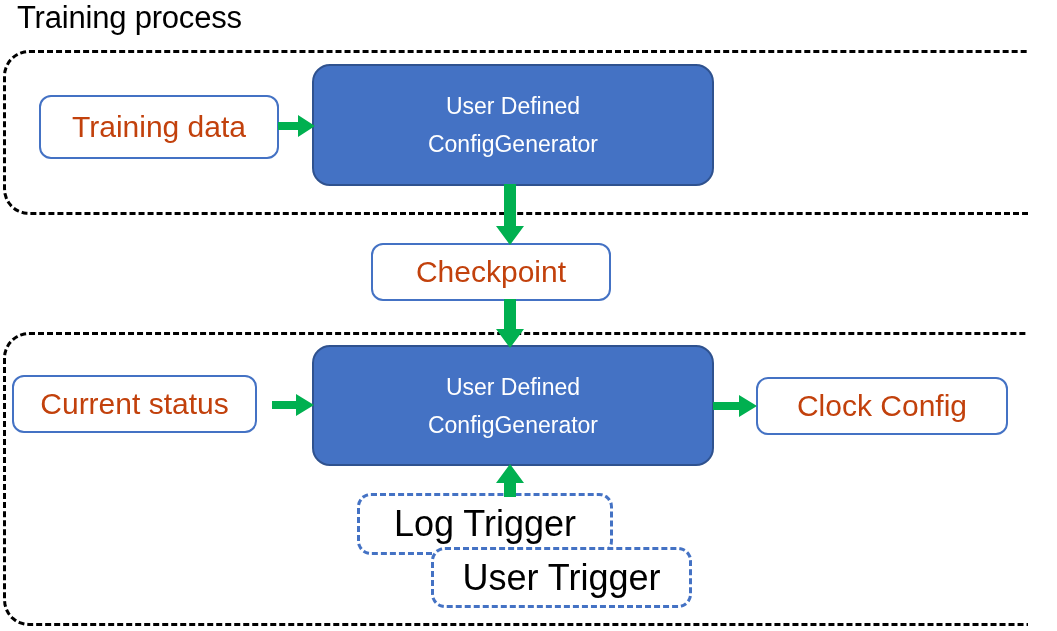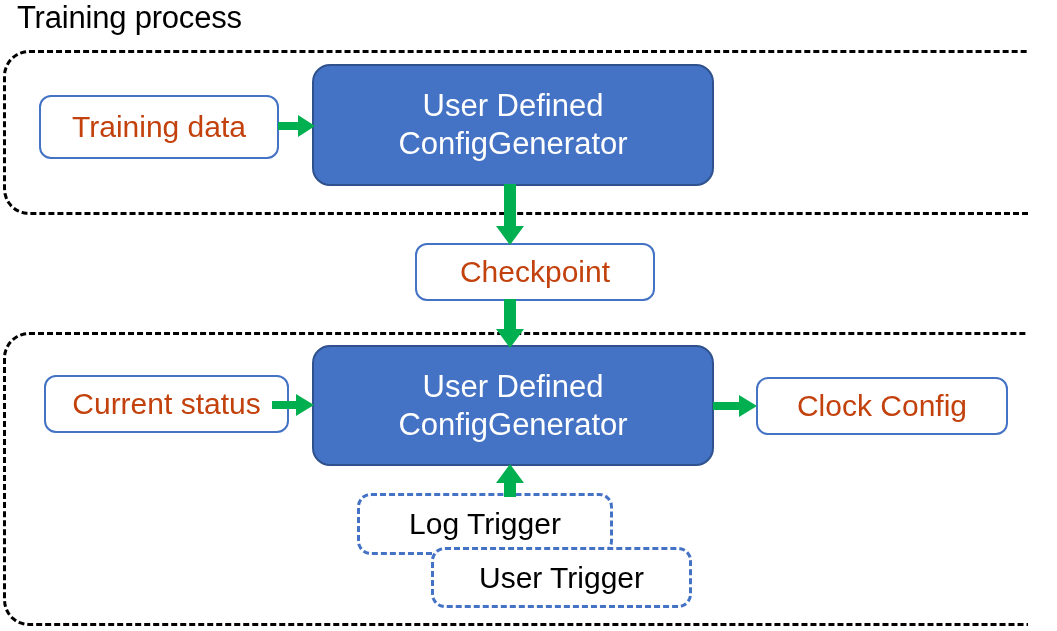--- a/index.html
+++ b/index.html
@@ -61,55 +61,55 @@
     border-radius: 12px;
     display: flex;
     align-items: center;
     justify-content: center;
     color: #c2410c;
     font-size: 30px;
     line-height: 34px;
     white-space: nowrap;
   }
   #box-training-data { left: 39px;  top: 95px;  width: 240px; height: 64px; }
-  #box-checkpoint    { left: 415px; top: 243px; width: 240px; height: 58px; }
-  #box-current-status{ left: 44px;  top: 375px; width: 245px; height: 58px; }
+  #box-checkpoint    { left: 371px; top: 243px; width: 240px; height: 58px; }
+  #box-current-status{ left: 12px;  top: 375px; width: 245px; height: 58px; }
   #box-output-config { left: 756px; top: 377px; width: 252px; height: 58px; }
 
   
   .trigger-box {
     position: absolute;
     box-sizing: border-box;
     background: #ffffff;
     border: 3px dashed #4472C4;
     border-radius: 14px;
     display: flex;
     align-items: center;
     justify-content: center;
     color: #000000;
-    font-size: 30px;
+    font-size: 36px;
     line-height: 34px;
     white-space: nowrap;
   }
   #box-log-trigger   { left: 357px; top: 493px; width: 256px; height: 62px; z-index: 4; }
   #box-clock-trigger { left: 431px; top: 547px; width: 261px; height: 61px; z-index: 5; }
 
   
   .blue-box {
     position: absolute;
     box-sizing: border-box;
     background: #4472C4;
     border: 2px solid #2F528F;
     border-radius: 18px;
     display: flex;
     flex-direction: column;
     align-items: center;
     justify-content: center;
     color: #ffffff;
-    font-size: 31px;
+    font-size: 23px;
     line-height: 38px;
     white-space: nowrap;
     z-index: 3;
   }
   #box-train-generator { left: 312px; top: 64px;  width: 402px; height: 122px; }
   #box-infer-generator { left: 312px; top: 345px; width: 402px; height: 121px; }
 
   
   .arrow {
     position: absolute;

